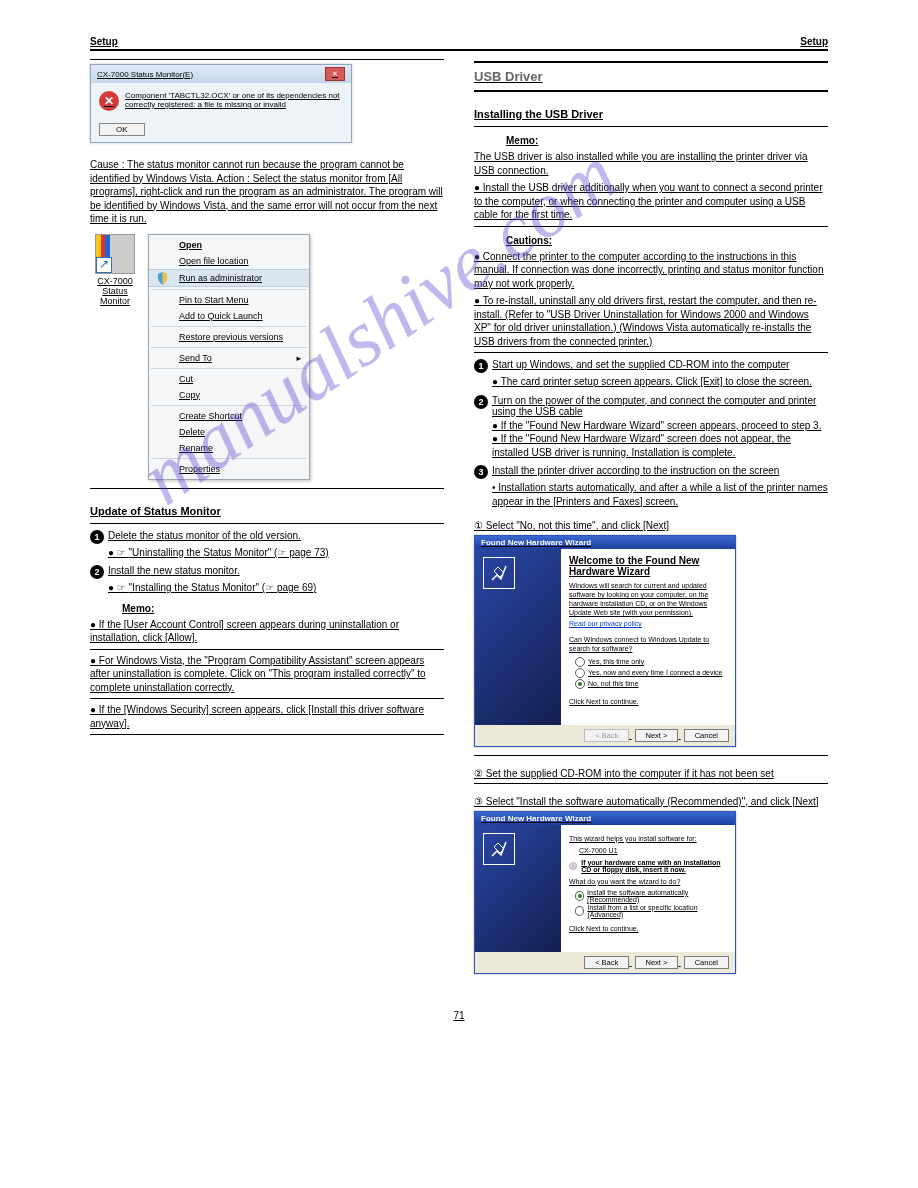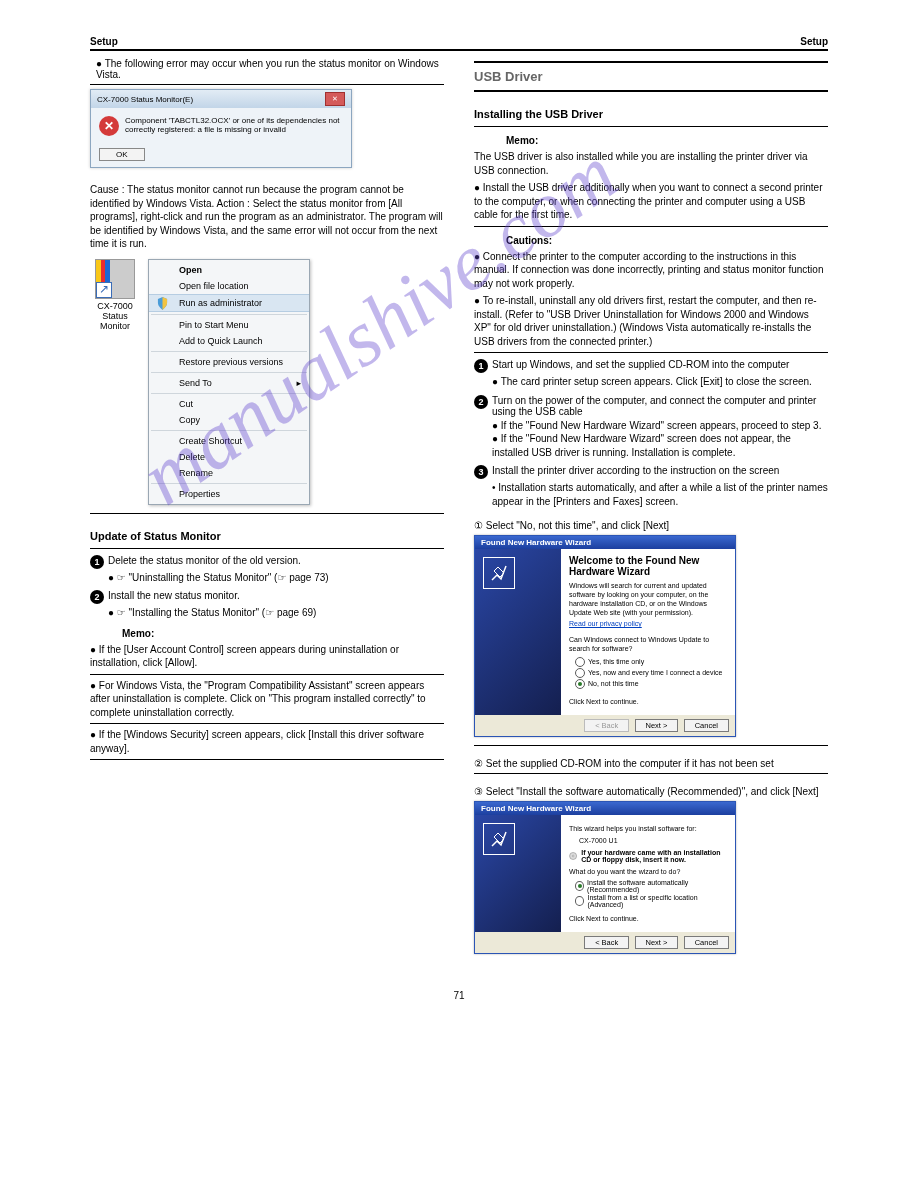--- a/index.html
+++ b/index.html
@@ -8,20 +8,21 @@
     font-family: Arial, sans-serif;
     font-size: 10px;
     color: #000;
     background: #fff;
     width: 918px;
     position: relative;
   }
   .page {
     padding: 36px 90px 36px 90px;
     position: relative;
+    text-decoration: underline;
   }
   .header-bar {
     border-top: 2px solid #000;
     margin-bottom: 4px;
   }
   .header-row {
     display: flex;
     justify-content: space-between;
     font-weight: bold;
     font-size: 10px;
@@ -248,21 +249,21 @@
     height: 30px;
     border: 1px solid #fff;
     margin: 8px;
     display: flex;
     align-items: center;
     justify-content: center;
   }
   .wiz-side-icon svg { stroke: #fff; }
   .wiz-main {
     flex: 1;
-    padding: 6px 10px 6px 8px;
+    padding: 6px 10px 16px 8px;
   }
   .wiz-heading {
     font-weight: bold;
     font-size: 10px;
     margin-bottom: 4px;
   }
   .wiz-text {
     font-size: 7px;
     line-height: 1.3;
     margin: 3px 0;
@@ -352,21 +353,20 @@
     <span>Setup</span>
   </div>
   <div class="header-bar"></div>
 
   <div class="watermark">manualshive.com</div>
 
   <div class="columns">
 
     <div class="col">
 
-      <div class="bullet-line">● The following error may occur when you run the status monitor on Windows Vista.</div>
       <hr class="hr-line">
 
       <div class="error-dialog">
         <div class="error-title">
           <span>CX-7000 Status Monitor(E)</span>
           <span class="close-x">✕</span>
         </div>
         <div class="error-body">
           <div class="error-icon">✕</div>
           <div>Component 'TABCTL32.OCX' or one of its dependencies not correctly registered: a file is missing or invalid</div>

